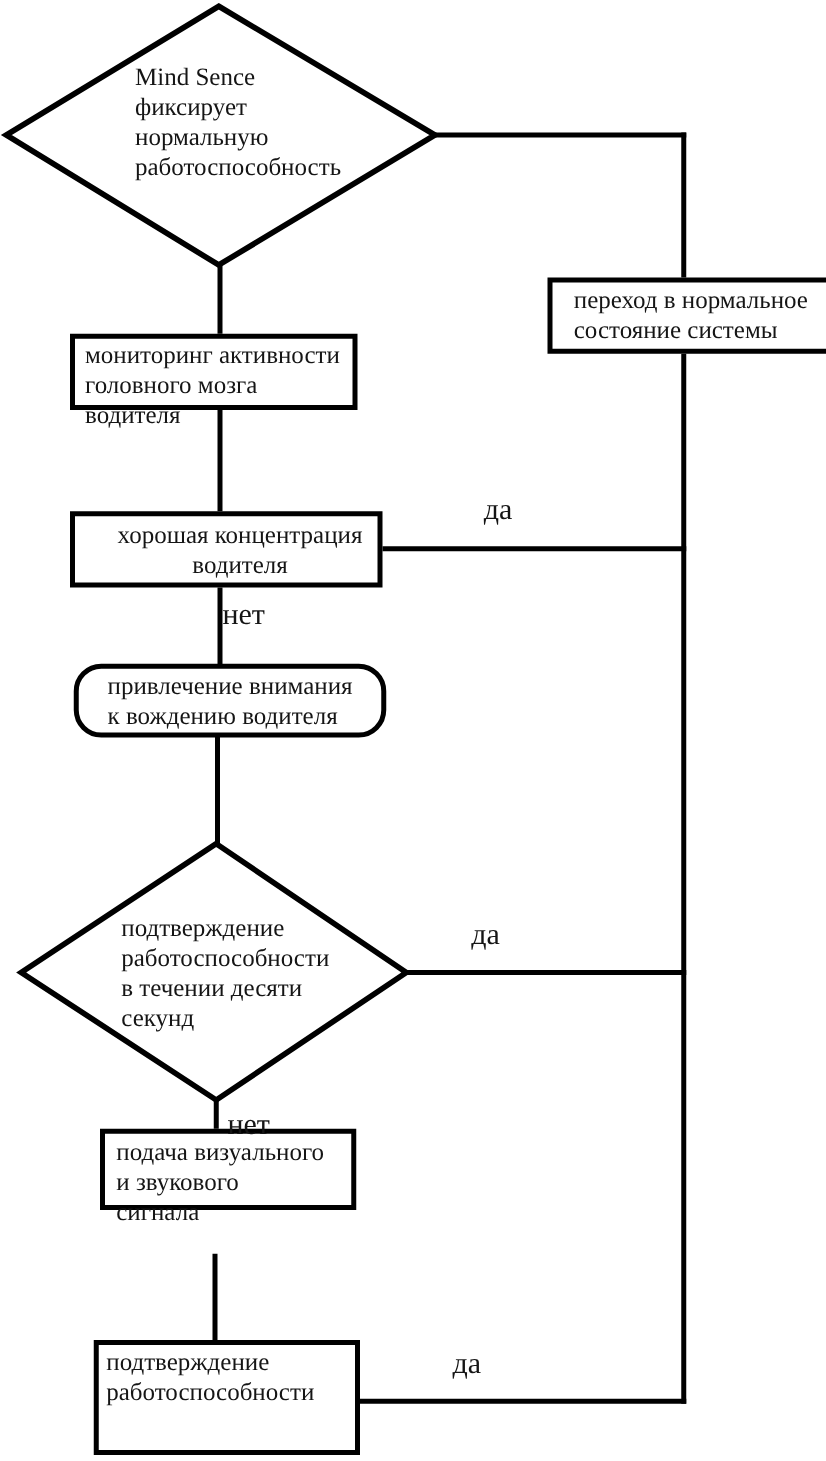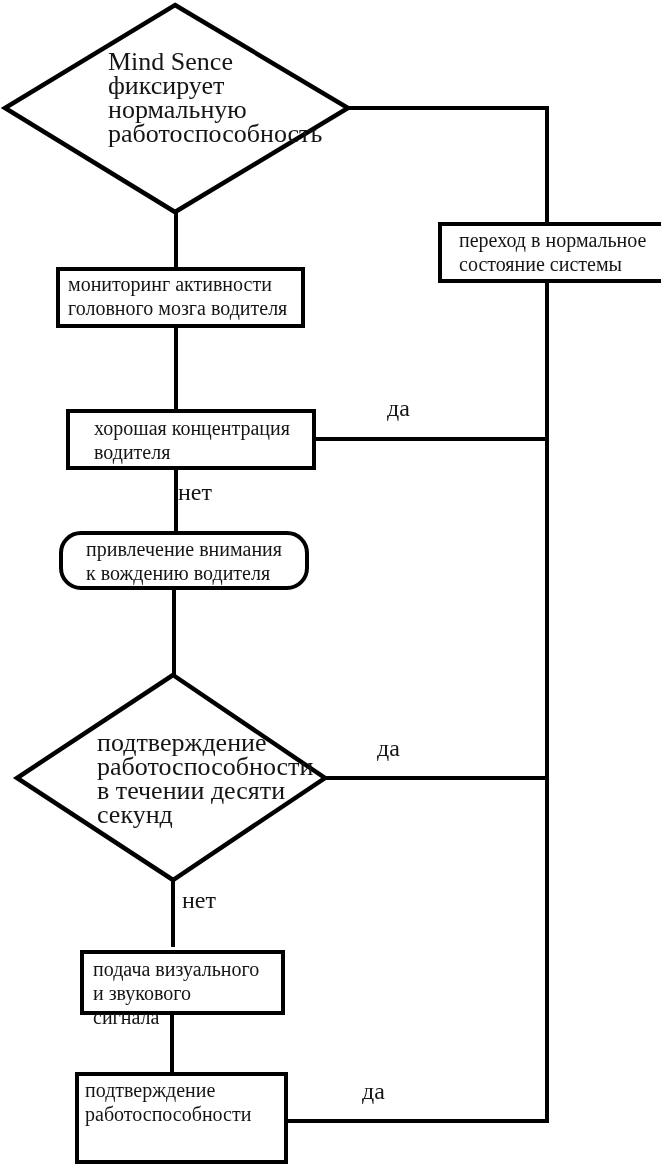--- a/index.html
+++ b/index.html
@@ -38,21 +38,21 @@
     position: absolute;
     box-sizing: border-box;
     border: 4px solid #000000;
     background: #ffffff;
     font-size: 20px;
     line-height: 24px;
     white-space: pre-line;
   }
   .diamond-label {
     position: absolute;
-    font-size: 26px;
+    font-size: 20px;
     line-height: 24px;
     white-space: pre-line;
   }
   .edge-label {
     position: absolute;
     font-size: 24px;
     line-height: 22px;
   }
 </style>
 </head>
@@ -82,30 +82,30 @@
   <div class="diamond-label" style="left:108px; top:50px; width:215px;">Mind Sence
 фиксирует
 нормальную
 работоспособность</div>
 
   <div class="diamond-label" style="left:97px; top:731px; width:225px;">подтверждение
 работоспособности
 в течении десяти
 секунд</div>
 
-  <div class="node-box" style="left:56px; top:267px; width:249px; height:61px; padding:1px 2px 0 8px;">мониторинг активности
+  <div class="node-box" style="left:56px; top:267px; width:230px; height:61px; padding:1px 2px 0 8px;">мониторинг активности
 головного мозга водителя</div>
 
-  <div class="node-box" style="left:66px; top:409px; width:250px; height:61px; padding:3px 2px 0 24px;">хорошая концентрация
+  <div class="node-box" style="left:56px; top:409px; width:250px; height:61px; padding:3px 2px 0 24px;text-align:center;">хорошая концентрация
 водителя</div>
 
   <div class="node-box" style="left:59px; top:531px; width:250px; height:59px; padding:2px 2px 0 23px;border-radius:22px;">привлечение внимания
 к вождению водителя</div>
 
-  <div class="node-box" style="left:80px; top:950px; width:205px; height:65px; padding:3px 20px 0 9px;">подача визуального
+  <div class="node-box" style="left:80px; top:903px; width:205px; height:65px; padding:3px 20px 0 9px;">подача визуального
 и звукового сигнала</div>
 
   <div class="node-box" style="left:75px; top:1072px; width:213px; height:92px; padding:2px 2px 0 6px;">подтверждение
 работоспособности</div>
 
   <div class="node-box" style="left:438px; top:222px; width:271px; height:61px; padding:2px 2px 0 17px;">переход в нормальное
 состояние системы</div>
 
   <div class="edge-label" style="left:387px; top:397px;">да</div>
 

